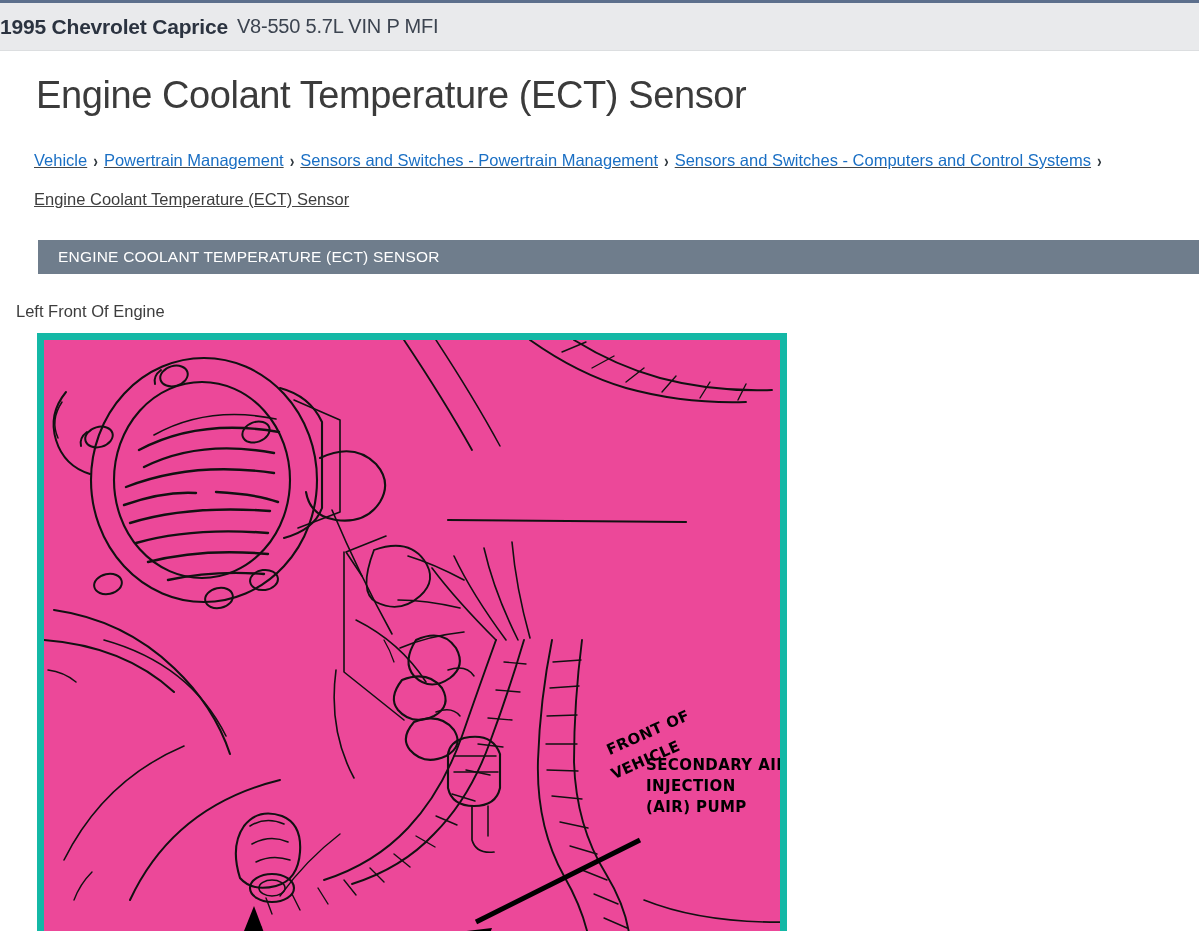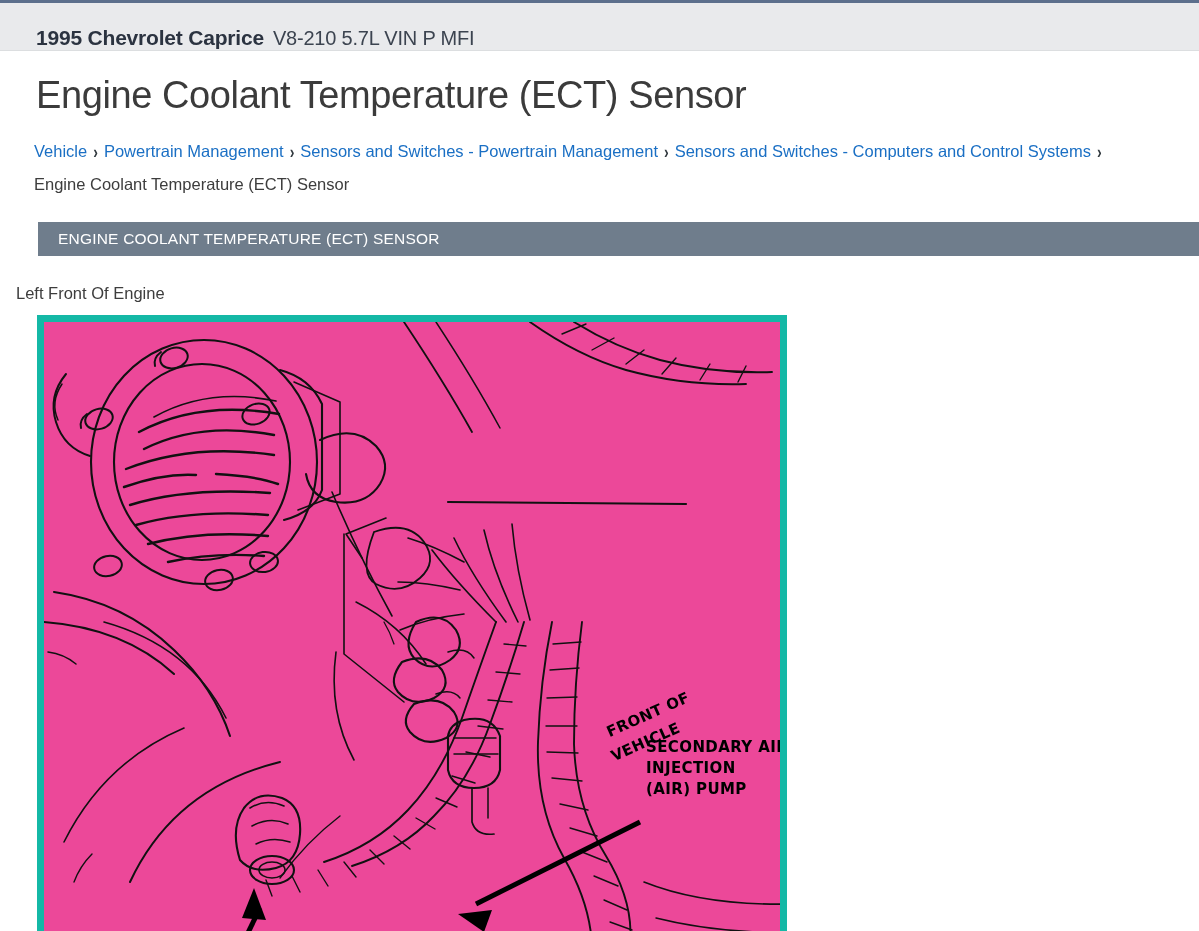--- a/index.html
+++ b/index.html
@@ -13,22 +13,21 @@
   }
 
   
   .vehicle-bar {
     position: relative;
     height: 51px;
     background: #e9eaec;
     border-top: 3px solid #5c6f8c;
     border-bottom: 1px solid #dcdee0;
     display: flex;
-    align-items: flex-end;
-    padding-left: 36px;
+    align-items: center;
   }
   .vehicle-name {
     font-size: 21px;
     font-weight: bold;
     color: #2b3340;
     letter-spacing: -0.2px;
   }
   .vehicle-engine {
     font-size: 20px;
     font-weight: normal;
@@ -42,25 +41,26 @@
     margin: 24px 0 0 36px;
     font-size: 38px;
     font-weight: 300;
     color: #3b3b3b;
     letter-spacing: -0.4px;
     line-height: 1.1;
   }
 
   
   .breadcrumb {
-    margin: 18px 0 0 34px;
+    margin: 24px 0 0 34px;
     max-width: 1170px;
     font-size: 16.5px;
-    line-height: 32px;
+    line-height: 38px;
     color: #444;
+    text-decoration: underline;
   }
   .crumb-link {
     color: #1a6fc4;
     text-decoration: none;
     cursor: pointer;
     white-space: nowrap;
   }
   .crumb-current {
     color: #3d3d3d;
     white-space: nowrap;
@@ -116,21 +116,21 @@
     font-weight: bold;
     fill: #000;
     letter-spacing: 0.4px;
   }
 </style>
 </head>
 <body>
 
 <div class="vehicle-bar">
   <span class="vehicle-name">1995 Chevrolet Caprice</span>
-  <span class="vehicle-engine">V8-210 5.7L VIN P MFI</span>
+  <span class="vehicle-engine">V8-550 5.7L VIN P MFI</span>
 </div>
 
 <h1 class="page-title">Engine Coolant Temperature (ECT) Sensor</h1>
 
 <nav class="breadcrumb">
   <span class="crumb-link">Vehicle</span><span class="crumb-sep">›</span><span class="crumb-link">Powertrain Management</span><span class="crumb-sep">›</span><span class="crumb-link">Sensors and Switches - Powertrain Management</span><span class="crumb-sep">›</span><span class="crumb-link">Sensors and Switches - Computers and Control Systems</span><span class="crumb-sep">›</span><span class="crumb-current">Engine Coolant Temperature (ECT) Sensor</span>
 </nav>
 
 <div class="section-banner">
   <span class="section-banner-text">ENGINE COOLANT TEMPERATURE (ECT) SENSOR</span>

